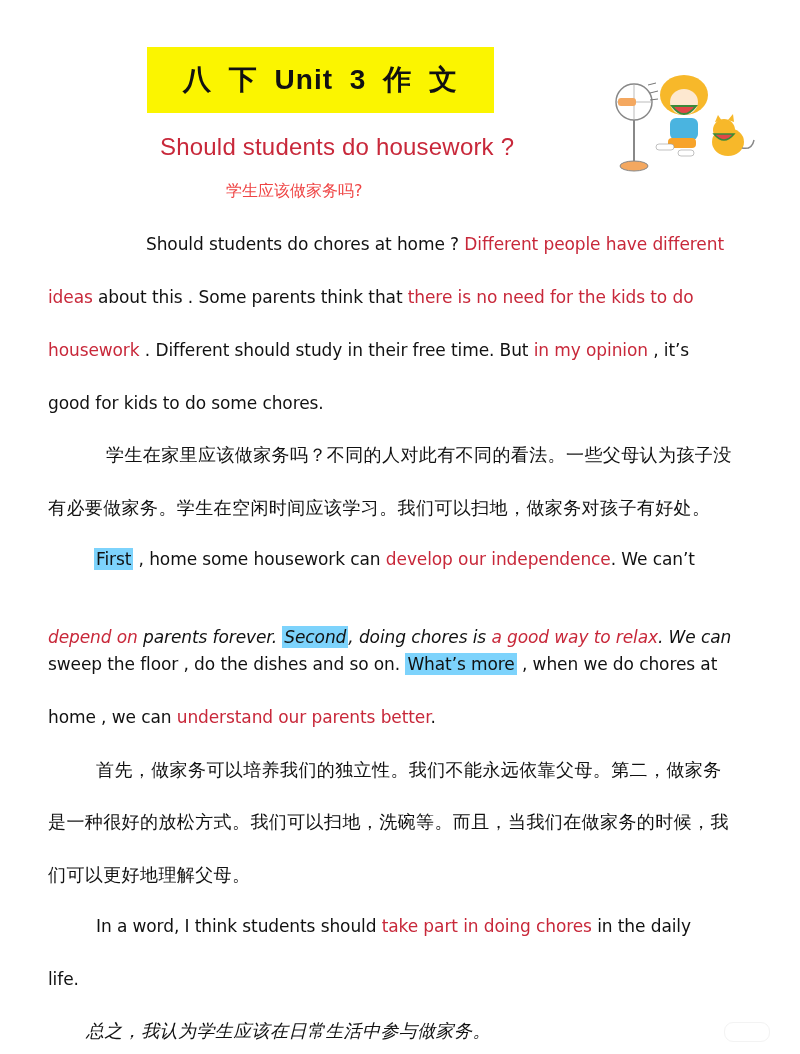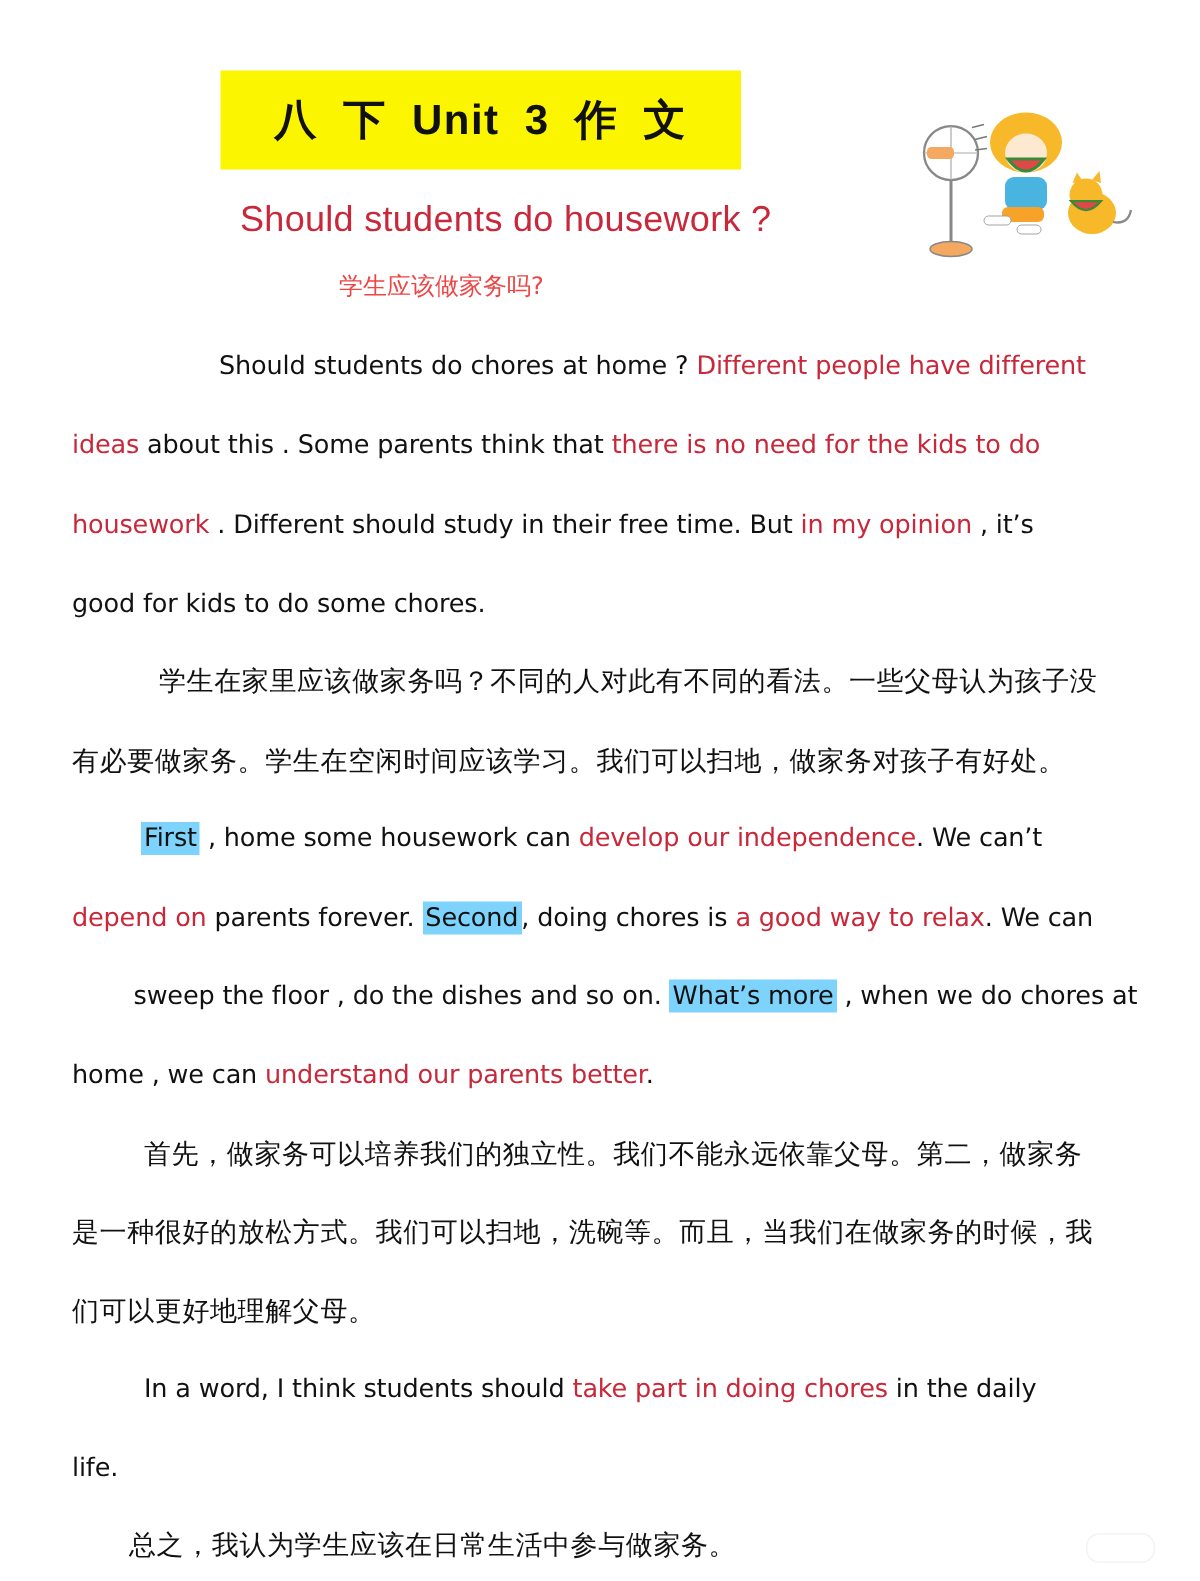--- a/index.html
+++ b/index.html
@@ -135,36 +135,36 @@
 <div class="line en" style="top:390px;">
   <span>good for kids to do some chores.</span>
 </div>
 
 <div class="line zh" style="top:442px; left:106px;">学生在家里应该做家务吗？不同的人对此有不同的看法。一些父母认为孩子没</div>
 <div class="line zh" style="top:495px;">有必要做家务。学生在空闲时间应该学习。我们可以扫地，做家务对孩子有好处。</div>
 
 <div class="line en" style="top:546px; left:94px;">
   <span class="hl">First</span><span> , home some housework can </span><span class="red">develop our independence</span><span>. We can’t</span>
 </div>
-<div class="line en" style="top:599px;">
+<div class="line en" style="top:624px;font-style:italic;">
   <span class="red">depend on</span><span> parents forever. </span><span class="hl">Second</span><span>, doing chores is </span><span class="red">a good way to relax</span><span>. We can</span>
 </div>
-<div class="line en" style="top:651px;margin-left:41px;">
+<div class="line en" style="top:651px;">
   <span>sweep the floor , do the dishes and so on. </span><span class="hl">What’s more</span><span> , when we do chores at</span>
 </div>
 <div class="line en" style="top:704px;">
   <span>home , we can </span><span class="red">understand our parents better</span><span>.</span>
 </div>
 
 <div class="line zh" style="top:757px; left:96px;">首先，做家务可以培养我们的独立性。我们不能永远依靠父母。第二，做家务</div>
 <div class="line zh" style="top:809px;">是一种很好的放松方式。我们可以扫地，洗碗等。而且，当我们在做家务的时候，我</div>
 <div class="line zh" style="top:862px;">们可以更好地理解父母。</div>
 
 <div class="line en" style="top:913px; left:96px;">
   <span>In a word, I think students should </span><span class="red">take part in doing chores</span><span> in the daily</span>
 </div>
 <div class="line en" style="top:966px;">
   <span>life.</span>
 </div>
 
-<div class="line zh" style="top:1018px; left:86px;">总之，我认为学生应该在日常生活中参与做家务。</div>
+<div class="line zh" style="top:1018px; left:86px;font-style:italic;">总之，我认为学生应该在日常生活中参与做家务。</div>
 
 <div class="watermark"></div>
 
 </body></html>

